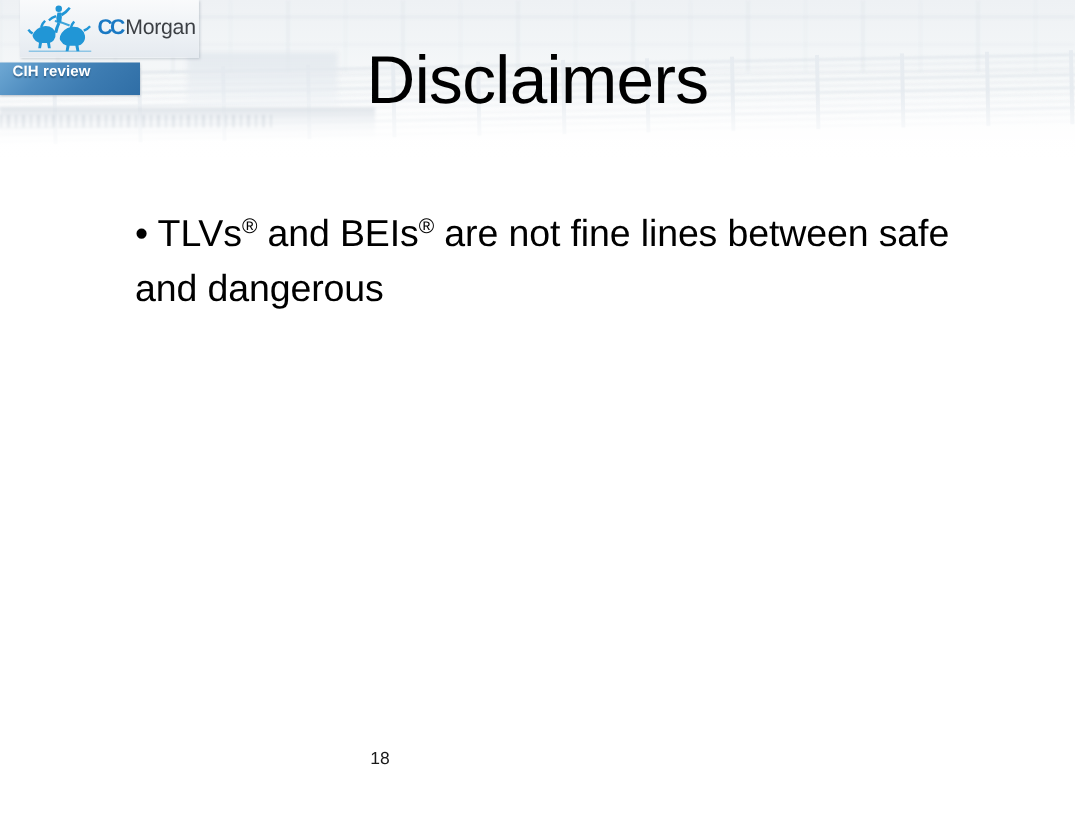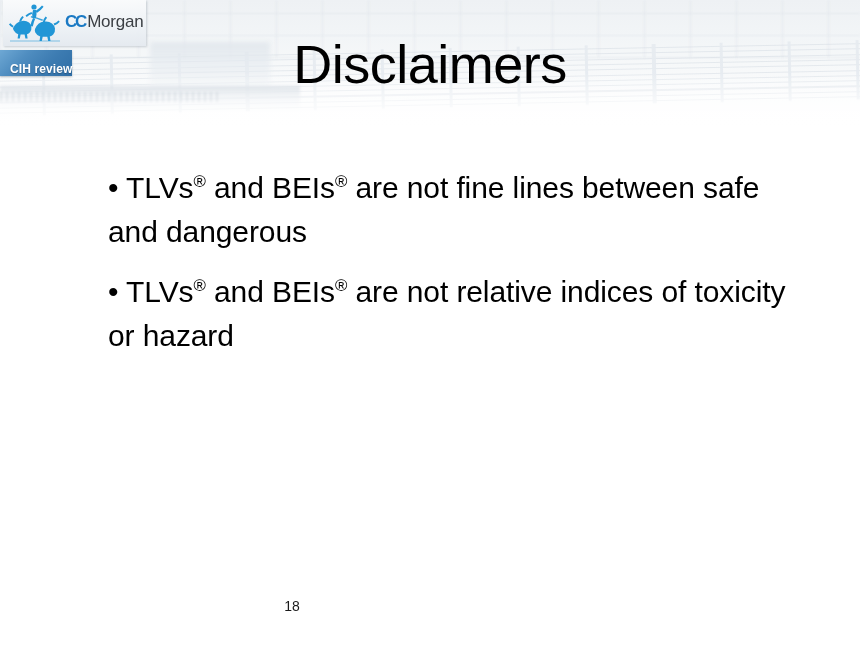--- a/index.html
+++ b/index.html
@@ -133,21 +133,21 @@
     background: linear-gradient(180deg,
         rgba(255,255,255,0) 0%,
         rgba(255,255,255,0) 55%,
         rgba(255,255,255,0.65) 78%,
         rgba(255,255,255,1) 100%);
   }
 
   
   #logo-plate {
     position: absolute;
-    left: 3px;
+    left: 16px;
     top: 0;
     width: 143px;
     height: 46px;
     background: linear-gradient(180deg,
         rgba(250,251,252,0.92) 0%,
         rgba(238,242,246,0.92) 55%,
         rgba(228,233,239,0.92) 100%);
     box-shadow: 1px 1px 2px rgba(120,132,145,0.35);
     overflow: hidden;
   }
@@ -176,30 +176,30 @@
   .word-morgan {
     color: #3b3f44;
     font-weight: normal;
   }
 
   
   #cih-tab {
     position: absolute;
     left: 0;
     top: 50px;
-    width: 72px;
+    width: 112px;
     height: 26px;
     background: linear-gradient(135deg,
         #6ea8d4 0%,
         #4f8dc0 32%,
         #3d7cb2 62%,
         #2f6ea6 100%);
     box-shadow: 0 1px 2px rgba(60,80,100,0.35);
     display: flex;
-    align-items: flex-end;
+    align-items: flex-start;
   }
   #cih-tab-label {
     color: #ffffff;
     font-size: 12px;
     font-weight: bold;
     padding-left: 10px;
     letter-spacing: 0.1px;
     text-shadow: 0 1px 1px rgba(20,50,80,0.45);
     white-space: nowrap;
   }
@@ -237,21 +237,21 @@
   }
   .bullet sup {
     font-size: 0.56em;
     vertical-align: super;
     line-height: 0;
   }
 
   
   #page-number {
     position: absolute;
-    left: 4px;
+    left: 16px;
     top: 598px;
     width: 756px;
     text-align: center;
     padding-right: 180px;
     box-sizing: border-box;
     font-size: 14px;
     line-height: 16px;
     color: #1a1a1a;
   }
 </style>
@@ -306,18 +306,17 @@
   </div>
 
   <div id="cih-tab">
     <span id="cih-tab-label">CIH review</span>
   </div>
 
   <div id="slide-title">Disclaimers</div>
 
   <div id="body">
     <p class="bullet">• TLVs<sup>®</sup> and BEIs<sup>®</sup> are not fine lines between safe and dangerous</p>
-    <p class="bullet">• TLVs<sup>®</sup> and BEIs<sup>®</sup> are not relative indices of toxicity or hazard</p>
   </div>
 
   <div id="page-number">18</div>
 
 </div>
 
 </body></html>

